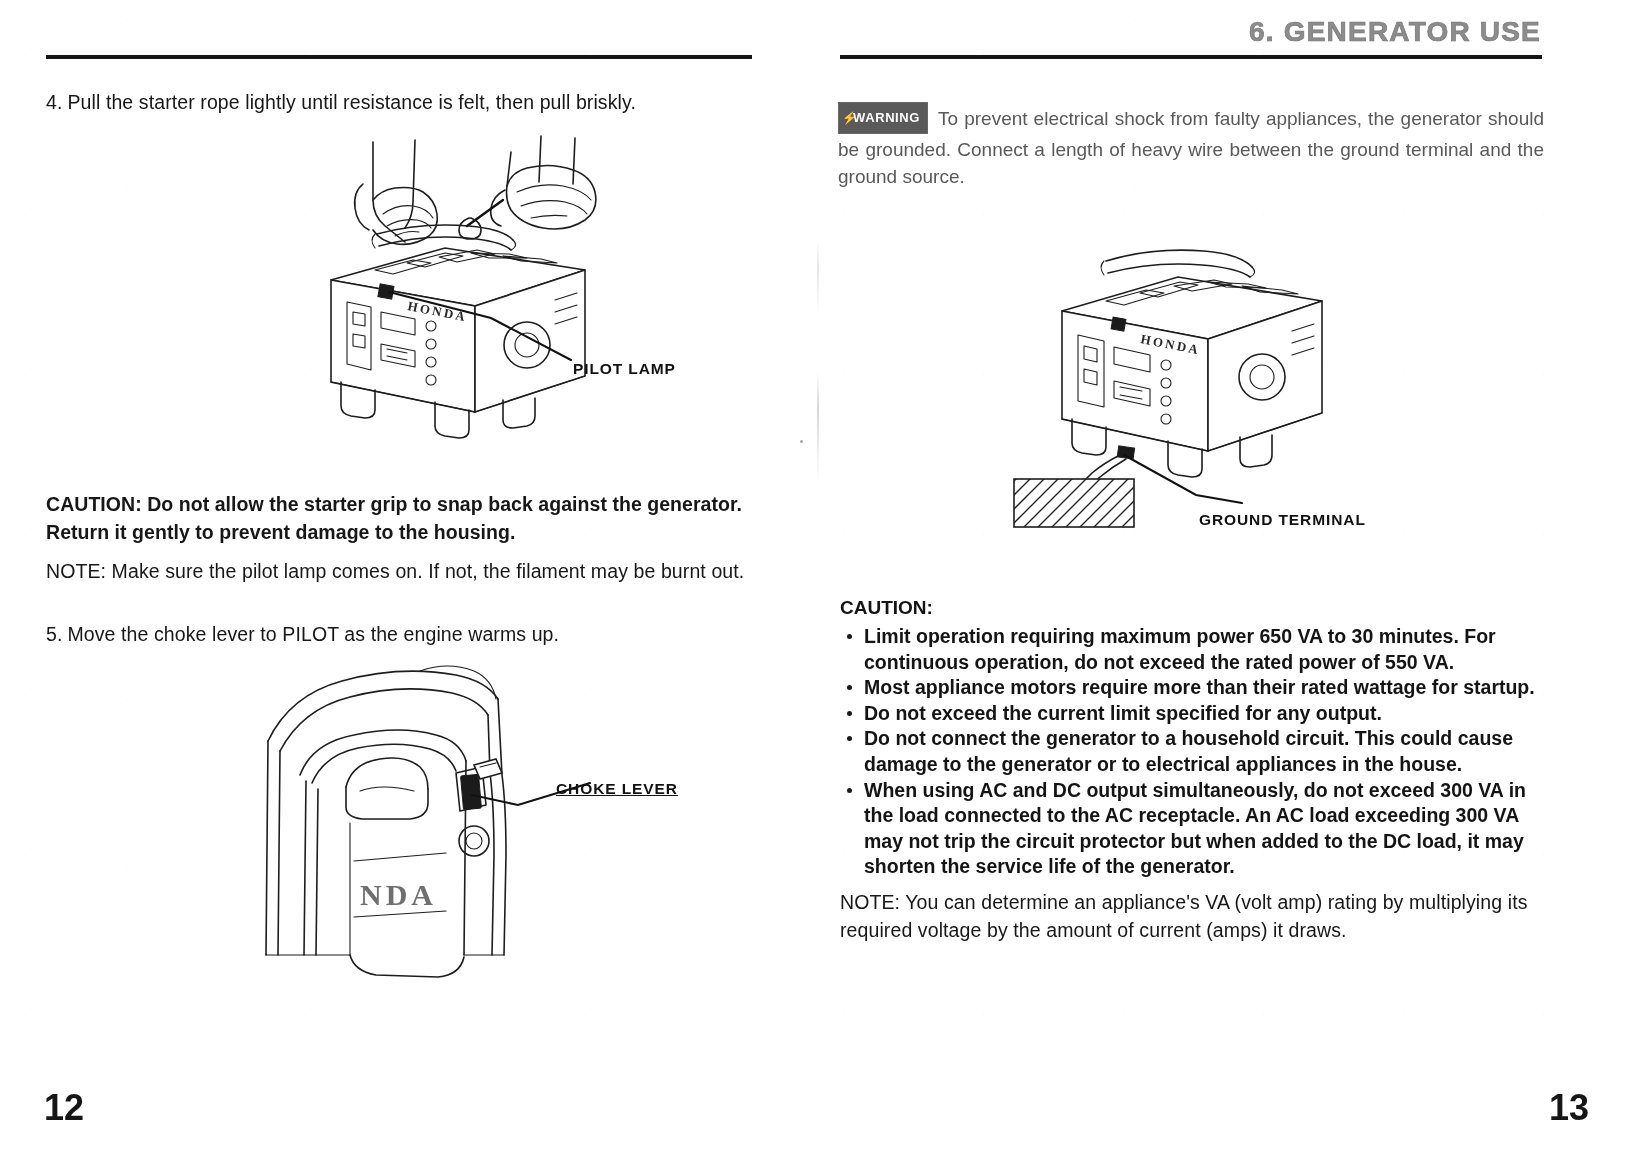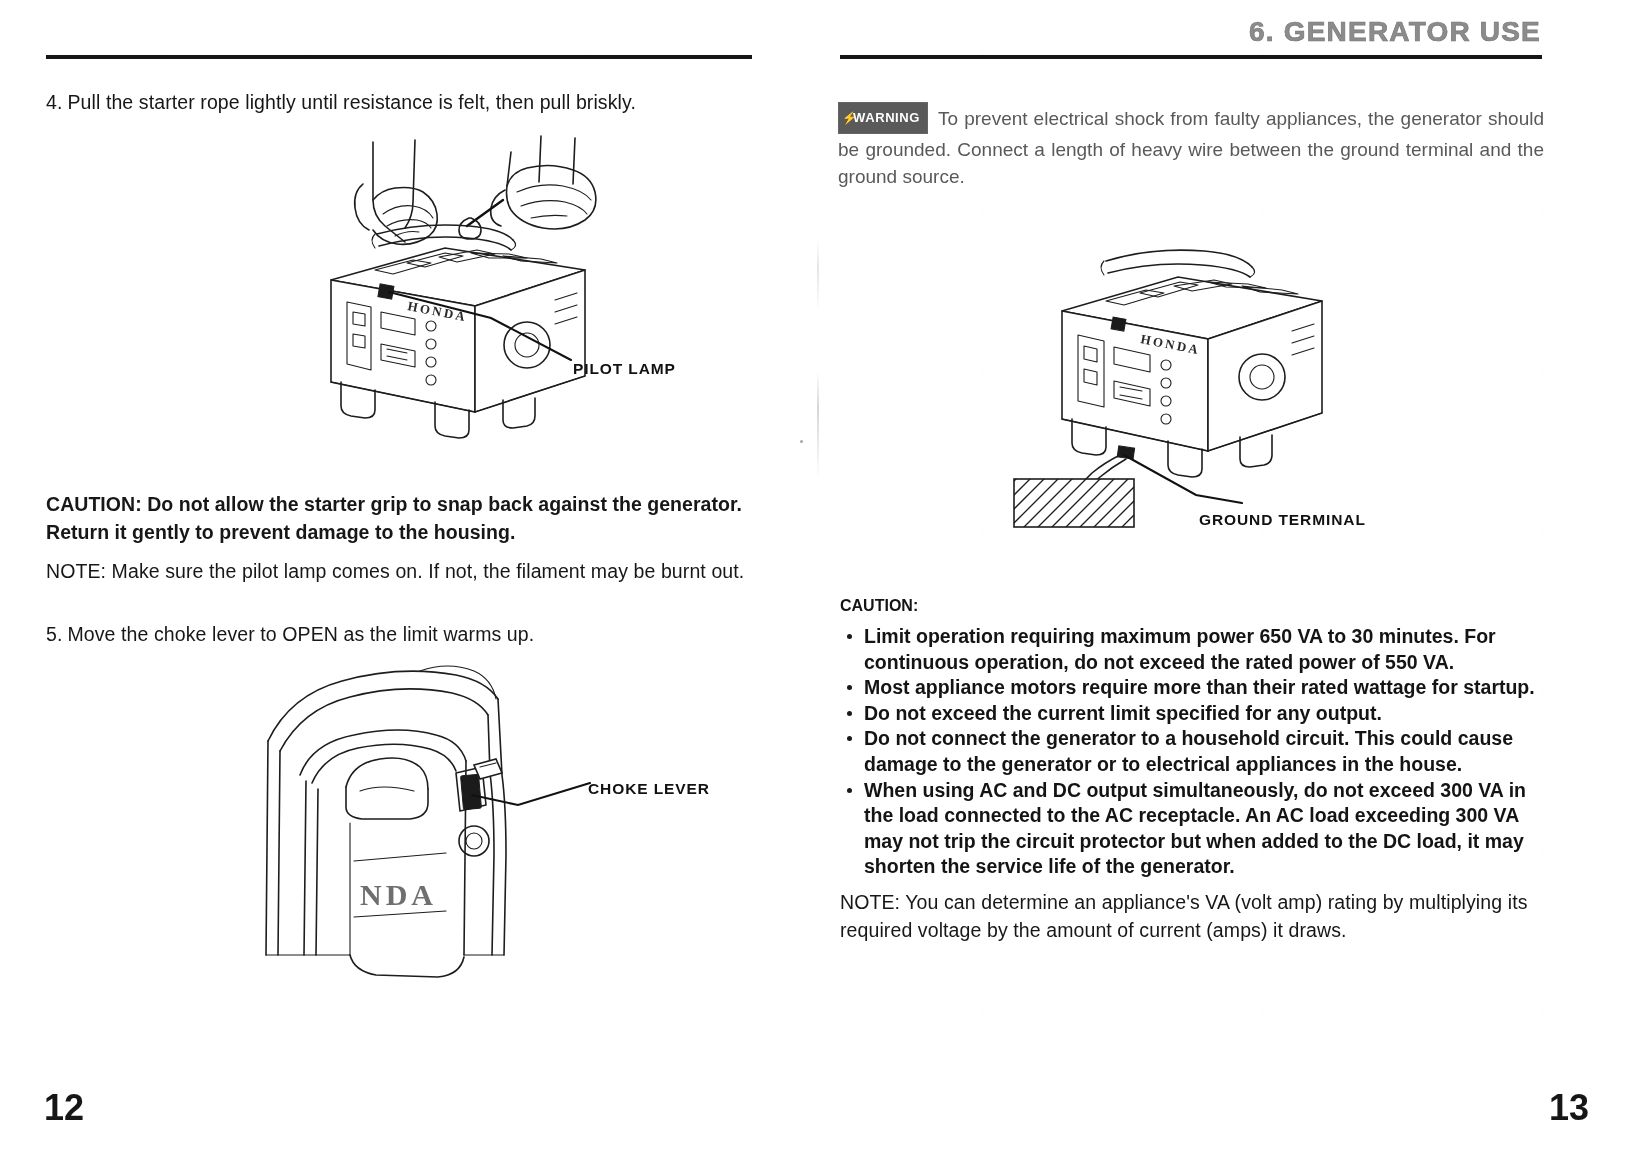--- a/index.html
+++ b/index.html
@@ -144,21 +144,21 @@
     width: 9px;
     margin-right: 2px;
     font-size: 12px;
     line-height: 1;
   }
 
   .caution-right-head {
     position: absolute;
     left: 840px;
     top: 597px;
-    font-size: 16px;
+    font-size: 19px;
     font-weight: bold;
     color: #141414;
   }
   .bullets {
     position: absolute;
     left: 840px;
     top: 624px;
     width: 700px;
     margin: 0;
     padding: 0;
@@ -204,21 +204,21 @@
 
   .callout {
     position: absolute;
     font-size: 15.5px;
     font-weight: bold;
     letter-spacing: .9px;
     color: #111;
     white-space: nowrap;
   }
   .callout-pilot  { left: 573px;  top: 360px; }
-  .callout-choke  { left: 588px;  top: 780px; }
+  .callout-choke  { left: 556px;  top: 780px; text-decoration: underline; }
   .callout-ground { left: 1199px; top: 485px; margin-top: 26px; }
 
   svg { display: block; overflow: visible; }
   .ln  { fill: none; stroke: #1d1d1d; stroke-width: 1.6; stroke-linejoin: round; stroke-linecap: round; }
   .ln-t{ fill: none; stroke: #1d1d1d; stroke-width: 1.1; stroke-linejoin: round; stroke-linecap: round; }
   .ln-b{ fill: none; stroke: #111;    stroke-width: 2.4; stroke-linejoin: round; stroke-linecap: round; }
   .fillw { fill: #ffffff; stroke: #1d1d1d; stroke-width: 1.6; }
   .fillk { fill: #1b1b1b; stroke: #1b1b1b; stroke-width: 1; }
   .leader { fill: none; stroke: #111; stroke-width: 2.1; stroke-linecap: round; }
   .honda-mark {
@@ -328,21 +328,21 @@
       </svg>
     </div>
     <div class="callout callout-pilot">PILOT LAMP</div>
 
     <div class="body-text thin note-left">NOTE: Make sure the pilot lamp comes on. If not, the filament may be burnt out.</div>
 
     <div class="body-text bold caution-left">CAUTION: Do not allow the starter grip to snap back against the generator. Return it gently to prevent damage to the housing.</div>
 
     <div class="body-text thin step5 step">
       <span class="step-num">5.</span>
-      <span>Move the choke lever to OPEN as the limit warms up.</span>
+      <span>Move the choke lever to PILOT as the engine warms up.</span>
     </div>
 
     <div class="figure fig-choke">
       <svg viewBox="0 0 470 330" width="470" height="330" aria-hidden="true">
 
         <path class="ln" d="M18 86 Q40 40 92 26 Q150 10 206 20 Q236 26 248 44"></path>
         <path class="ln" d="M30 96 Q52 54 100 42 Q152 28 202 38 Q228 44 238 60"></path>
         <path class="ln-t" d="M170 16 Q198 6 224 16 Q242 24 246 44"></path>
 
         <path class="ln" d="M50 120 Q62 88 104 80 Q150 70 186 80 Q210 86 216 106"></path>

